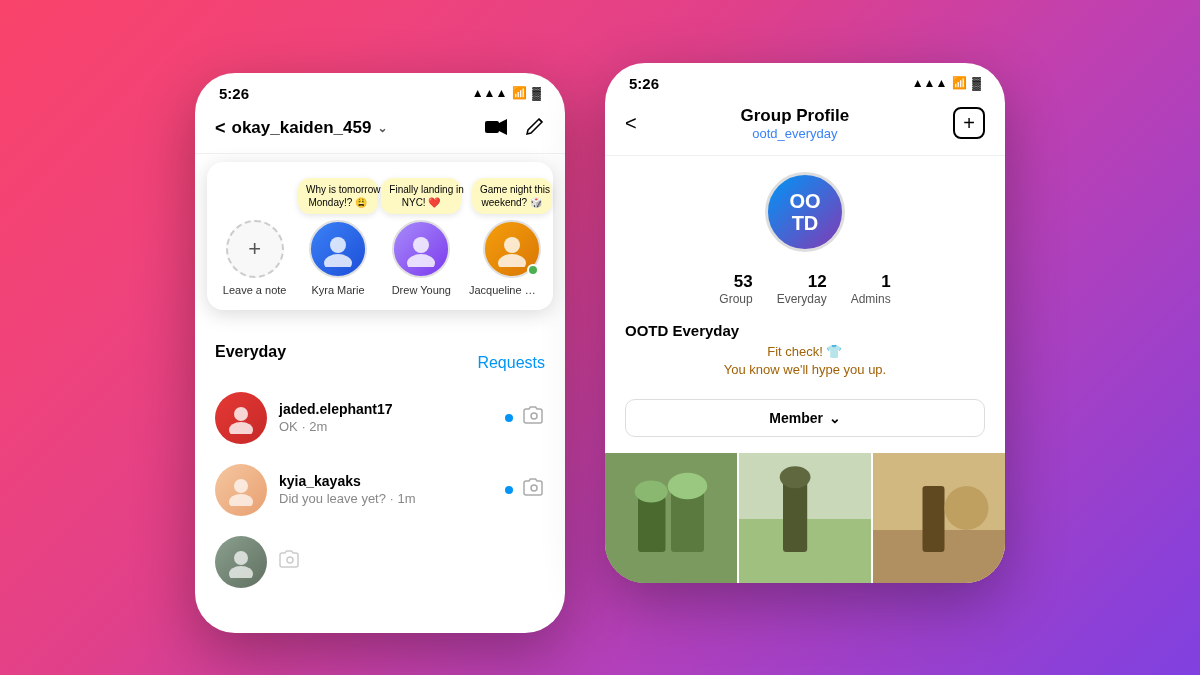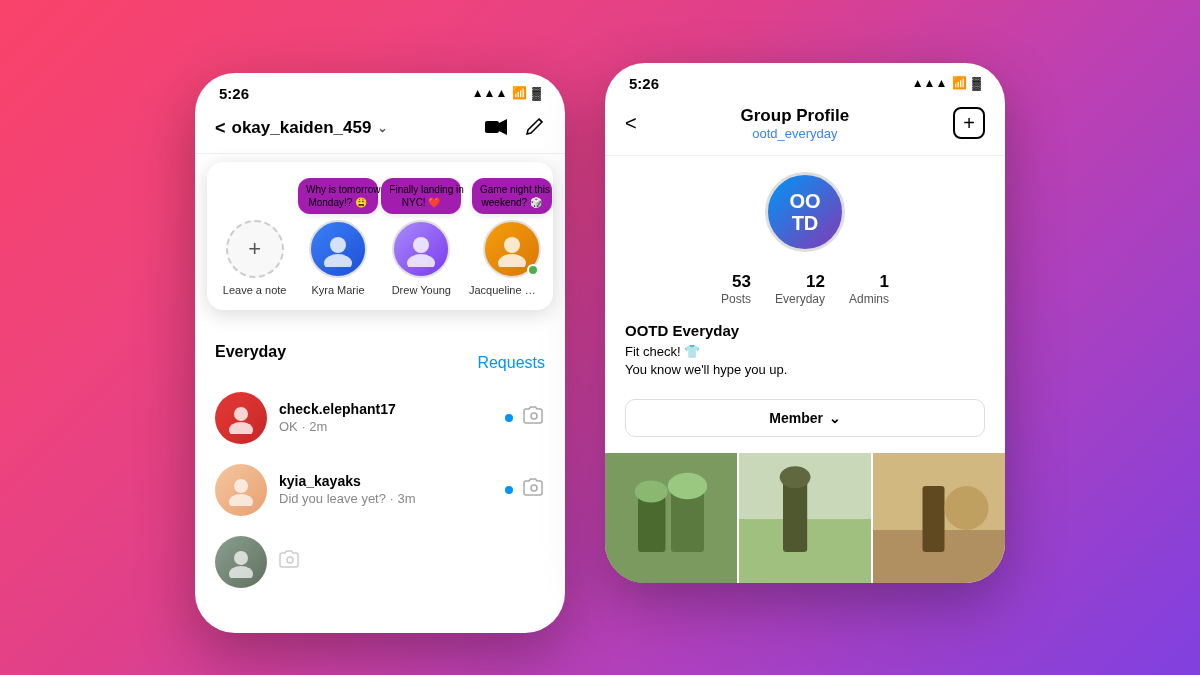--- a/index.html
+++ b/index.html
@@ -131,21 +131,21 @@
       border: 2px dashed #ccc;
       display: flex;
       align-items: center;
       justify-content: center;
       font-size: 22px;
       color: #555;
       background: #f8f8f8;
     }
 
     .note-bubble {
-      background: #a21caf;
+      background: #fef9c3;
       border-radius: 12px;
       padding: 5px 8px;
       font-size: 10px;
       text-align: center;
       line-height: 1.3;
       max-width: 80px;
       position: absolute;
       top: -42px;
       left: 50%;
       transform: translateX(-50%);
@@ -266,21 +266,21 @@
       display: flex;
       gap: 24px;
     }
 
     .stat-item { text-align: right; }
     .stat-number { font-weight: 700; font-size: 17px; }
     .stat-label { font-size: 12px; color: #555; }
 
     .group-info { padding: 0 20px 12px; }
     .group-name { font-weight: 700; font-size: 15px; margin-bottom: 4px; }
-    .group-bio { font-size: 13px; color: #000000; line-height: 1.4; }
+    .group-bio { font-size: 13px; color: #a16207; line-height: 1.4; text-align: center; }
 
     .member-btn {
       margin: 8px 20px 16px;
       border: 1px solid #ddd;
       border-radius: 10px;
       padding: 10px;
       text-align: center;
       font-weight: 600;
       font-size: 14px;
       cursor: pointer;
@@ -413,21 +413,21 @@
   <div class="message-list">
 
     <div class="message-item">
       <div class="msg-avatar av-red" style="background: linear-gradient(135deg, #e53935, #c62828);">
         <svg width="32" height="32" viewBox="0 0 32 32">
             <circle cx="16" cy="12" r="7" fill="rgba(255,255,255,0.8)"></circle>
             <ellipse cx="16" cy="28" rx="12" ry="8" fill="rgba(255,255,255,0.8)"></ellipse>
           </svg>
       </div>
       <div class="msg-info">
-        <div class="msg-name">check.elephant17</div>
+        <div class="msg-name">jaded.elephant17</div>
         <div class="msg-preview">OK · 2m</div>
       </div>
       <div class="msg-actions">
         <div class="unread-dot"></div>
         <span class="camera-icon">
           <svg width="22" height="18" viewBox="0 0 22 18" fill="none">
             <path d="M3 3h3l1.5-2h5L14 3h3a2 2 0 012 2v10a2 2 0 01-2 2H3a2 2 0 01-2-2V5a2 2 0 012-2z" stroke="#aaa" stroke-width="1.5" fill="none"></path>
             <circle cx="11" cy="10" r="3" stroke="#aaa" stroke-width="1.5" fill="none"></circle>
           </svg>
         </span>
@@ -436,21 +436,21 @@
 
     <div class="message-item">
       <div class="msg-avatar" style="background: linear-gradient(135deg, #f5c6a0, #e8a070);">
         <svg width="32" height="32" viewBox="0 0 32 32">
             <circle cx="16" cy="12" r="7" fill="rgba(255,255,255,0.7)"></circle>
             <ellipse cx="16" cy="28" rx="12" ry="8" fill="rgba(255,255,255,0.7)"></ellipse>
           </svg>
       </div>
       <div class="msg-info">
         <div class="msg-name">kyia_kayaks</div>
-        <div class="msg-preview">Did you leave yet? · 3m</div>
+        <div class="msg-preview">Did you leave yet? · 1m</div>
       </div>
       <div class="msg-actions">
         <div class="unread-dot"></div>
         <span class="camera-icon">
           <svg width="22" height="18" viewBox="0 0 22 18" fill="none">
             <path d="M3 3h3l1.5-2h5L14 3h3a2 2 0 012 2v10a2 2 0 01-2 2H3a2 2 0 01-2-2V5a2 2 0 012-2z" stroke="#aaa" stroke-width="1.5" fill="none"></path>
             <circle cx="11" cy="10" r="3" stroke="#aaa" stroke-width="1.5" fill="none"></circle>
           </svg>
         </span>
       </div>
@@ -495,21 +495,21 @@
     <div style="width:32px; height:32px; border:2px solid #000; border-radius:8px; display:flex; align-items:center; justify-content:center; font-size:20px; font-weight:300; cursor:pointer;">+</div>
   </div>
 
   <div class="group-profile-section">
     <div class="group-avatar">
       <div style="text-align:center; line-height:1.1; font-size:20px;">OO<br>TD</div>
     </div>
     <div class="group-stats">
       <div class="stat-item">
         <div class="stat-number">53</div>
-        <div class="stat-label">Posts</div>
+        <div class="stat-label">Group</div>
       </div>
       <div class="stat-item">
         <div class="stat-number">12</div>
         <div class="stat-label">Everyday</div>
       </div>
       <div class="stat-item">
         <div class="stat-number">1</div>
         <div class="stat-label">Admins</div>
       </div>
     </div>

